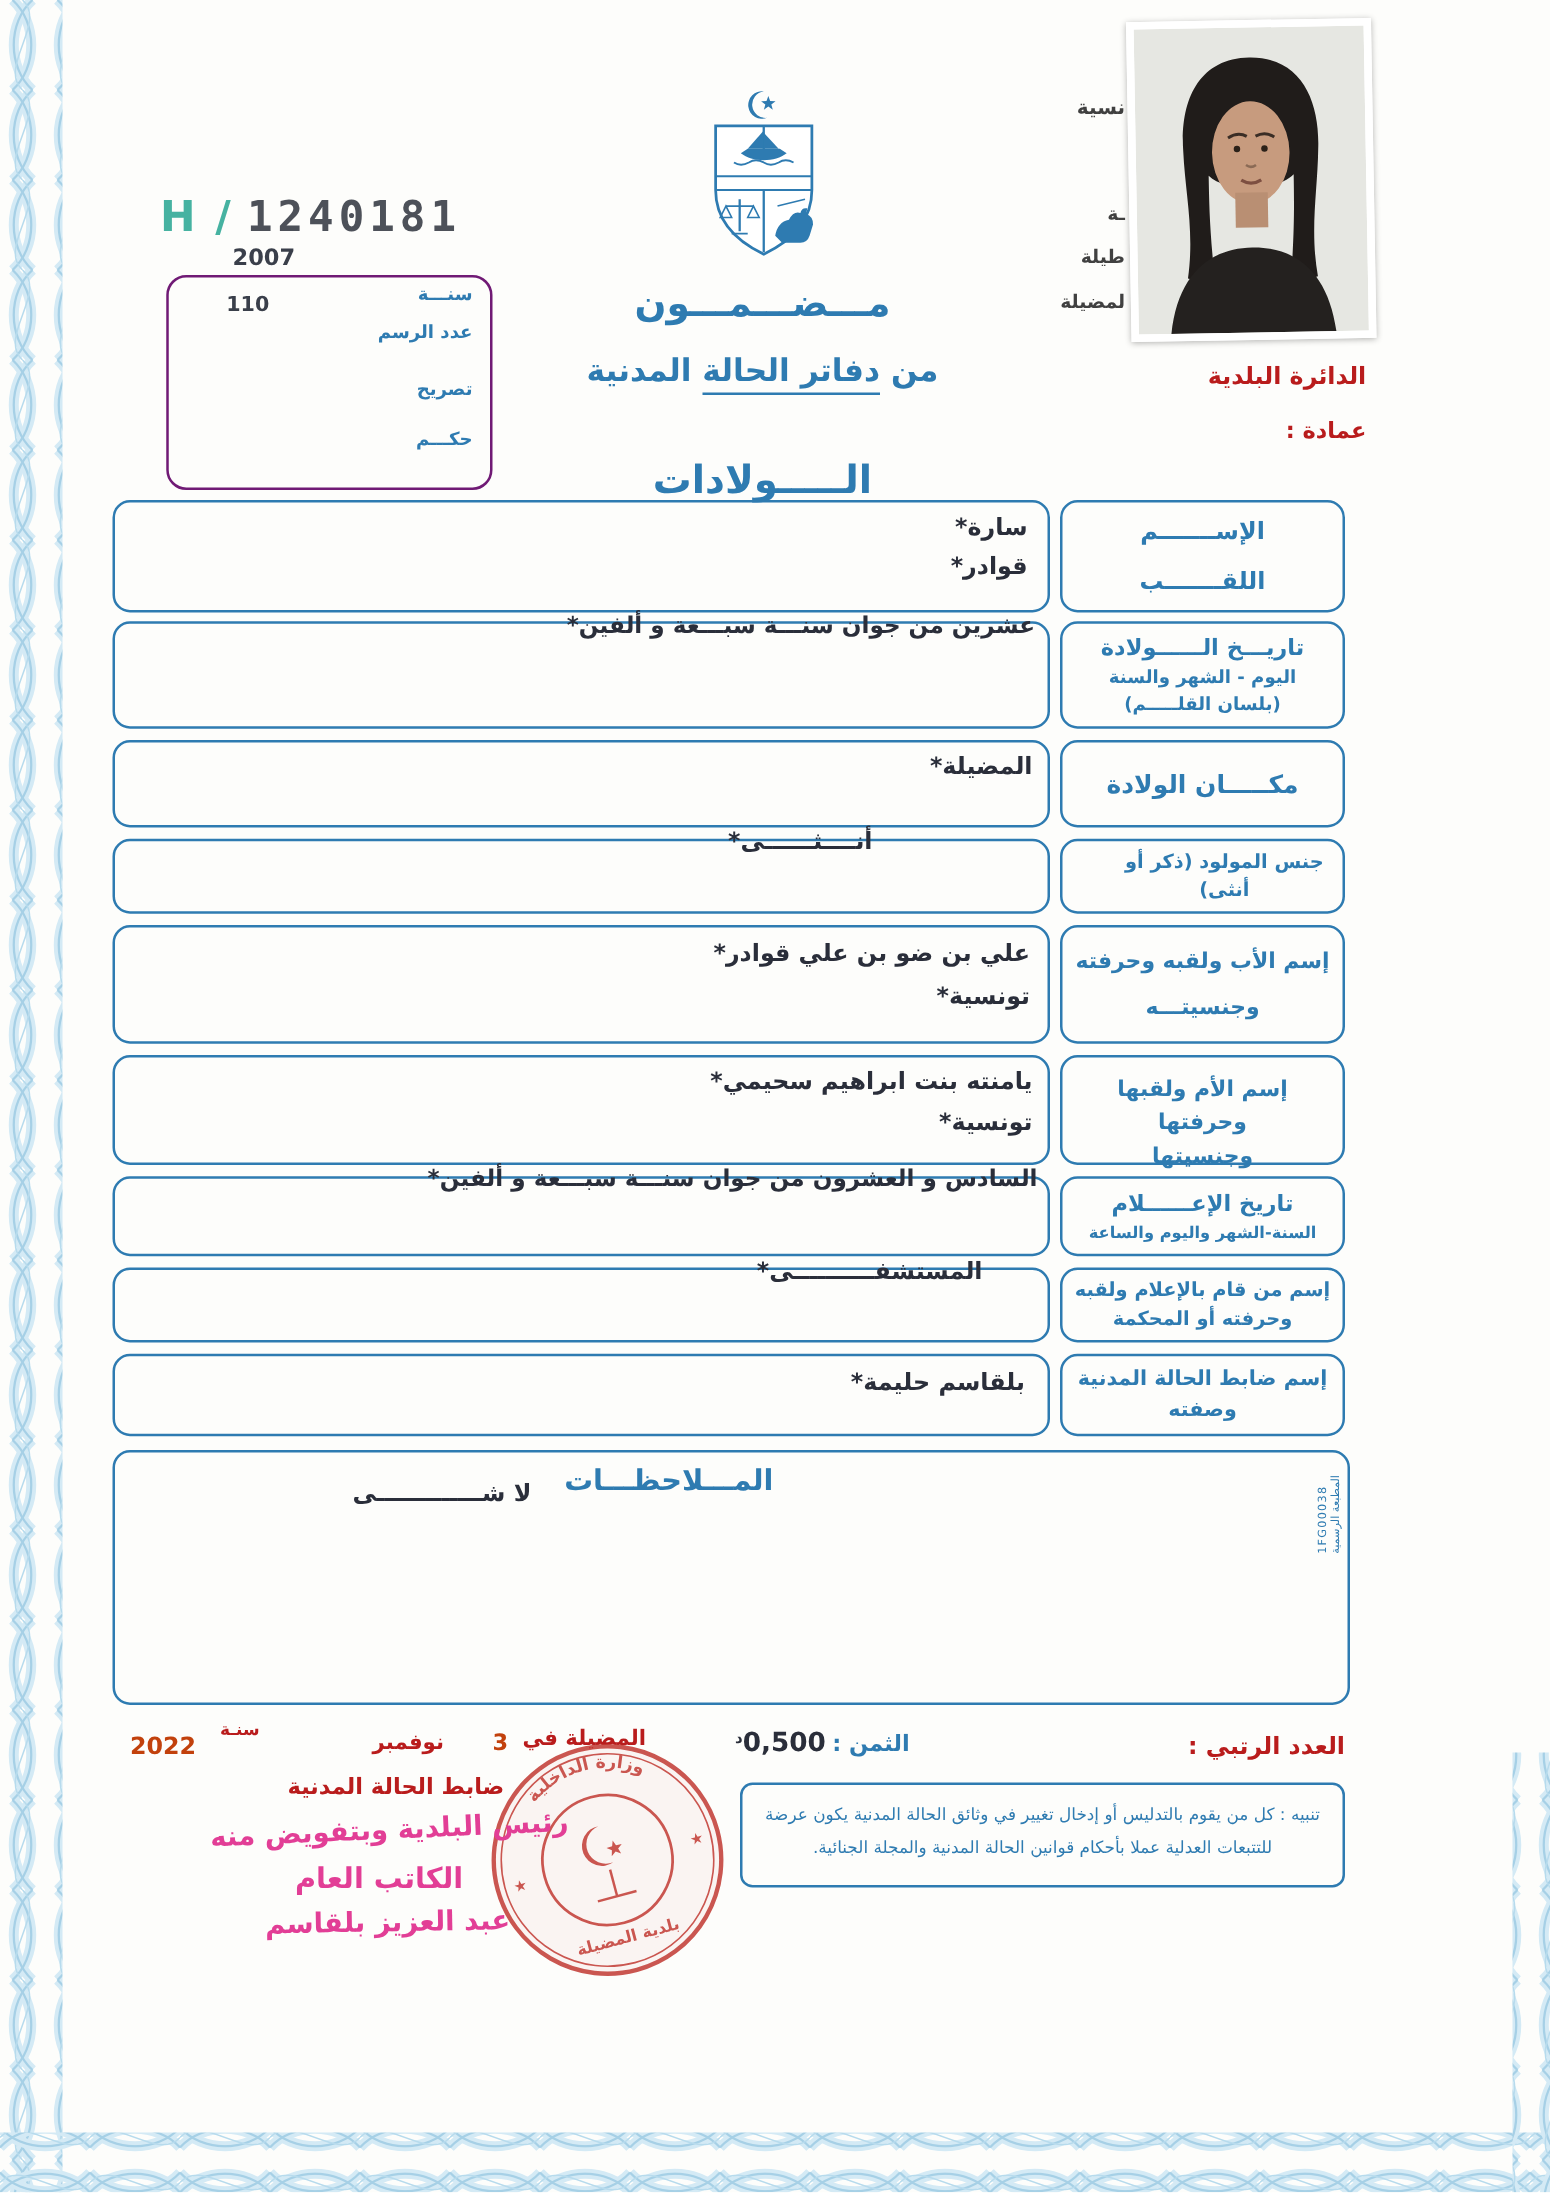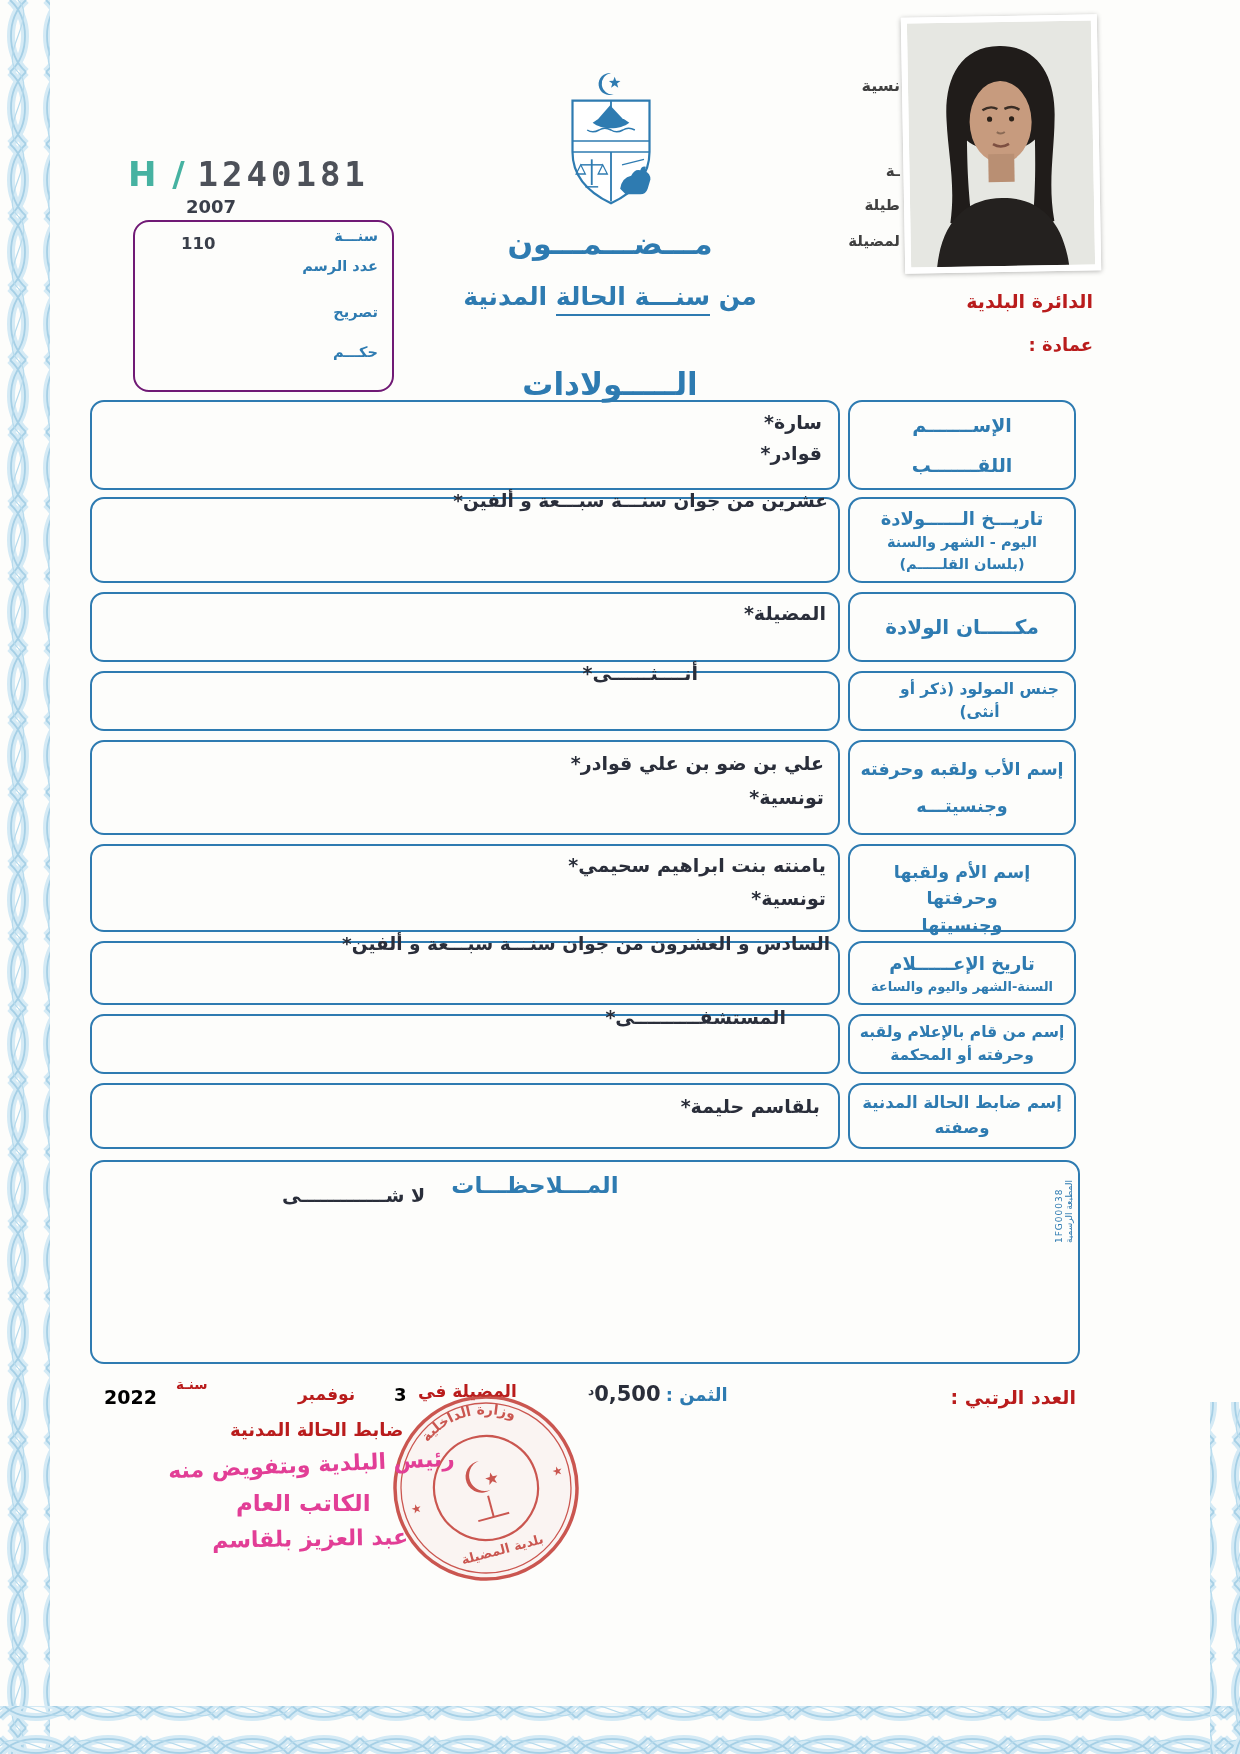--- a/index.html
+++ b/index.html
@@ -40,21 +40,21 @@
   .notes-val{position:absolute;left:190px;top:22px;font-size:19px;font-weight:bold;color:#2a2e3a;direction:rtl;}
   .printhouse{position:absolute;left:1054px;top:1176px;writing-mode:vertical-rl;transform:rotate(180deg);
               color:#2e7bb1;font-size:9px;letter-spacing:1px;z-index:3;direction:ltr;}
   .printhouse span{display:block;margin:4px 0;}
   
   .warnbox{position:absolute;left:592px;top:1426px;width:484px;height:84px;border:2px solid #2e7bb1;border-radius:10px;
            box-sizing:border-box;padding:12px 12px;text-align:center;direction:rtl;color:#2e7bb1;font-size:13.5px;line-height:1.9;z-index:2;}
   .sig{position:absolute;color:#e23e96;font-weight:bold;direction:rtl;z-index:7;white-space:nowrap;}
   .stamp{position:absolute;left:386px;top:1388px;width:200px;height:200px;z-index:5;opacity:.85;}
   .ftblue{position:absolute;color:#b91c1c;font-weight:bold;direction:rtl;z-index:3;white-space:nowrap;}
-  .ftink{position:absolute;color:#000000;font-weight:bold;z-index:3;white-space:nowrap;}
+  .ftink{position:absolute;color:#c2410c;font-weight:bold;z-index:3;white-space:nowrap;}
   .borderlayer{position:absolute;left:0;top:0;z-index:0;}
   .handnum{position:absolute;color:#3a3f4a;font-weight:bold;z-index:3;}
 </style>
 </head>
 <body>
 
 <div class="page">
 
   <svg class="borderlayer" width="1240" height="1754">
     <defs>
@@ -113,21 +113,21 @@
         <path d="M51 106 l-5 10 h10 z" stroke-width="1.4"></path>
         <line x1="32" y1="130" x2="46" y2="130" stroke-width="1.6"></line>
         <path d="M70 132 q2 -12 12 -14 q4 -8 10 -6 q1 -5 6 -4 l-1 5 q6 2 6 9 l-3 10 q-2 6 -8 6 h-16 z" fill="#2e7bb1" stroke="none"></path>
         <line x1="72" y1="106" x2="96" y2="100" stroke-width="1.4"></line>
       </g>
     </svg>
   </div>
 
   <div class="titlewrap t1">مـــضـــمـــون</div>
   <div class="titlewrap t2">
-    <span>من </span><span class="ul">سنـــة الحالة</span><span> المدنية</span>
+    <span>من </span><span class="ul">دفاتر الحالة</span><span> المدنية</span>
   </div>
   <div class="titlewrap t3">الـــــولادات</div>
 
   <div class="frag" style="top:76px;font-size:16px;">نسية</div>
   <div class="frag" style="top:162px;font-size:15px;">ـة</div>
   <div class="frag" style="top:196px;font-size:15px;">طيلة</div>
   <div class="frag" style="top:232px;font-size:15px;">لمضيلة</div>
 
   <div class="ftblue" style="right:147px;top:290px;font-size:19px;">الدائرة البلدية</div>
   <div class="ftblue" style="right:147px;top:334px;font-size:18px;">عمادة :</div>
@@ -232,20 +232,24 @@
     <span>المطبعة الرسمية</span>
   </div>
 
   <div class="ftblue" style="right:164px;top:1386px;font-size:19px;">العدد الرتبي :</div>
 
   <div class="abs rtl" style="left:588px;top:1382px;z-index:3;white-space:nowrap;">
     <span class="blue" style="font-weight:bold;font-size:18px;">الثمن :</span>
     <span style="font-weight:bold;font-size:21px;color:#2a2e3a;">0,500</span><sup style="font-size:12px;color:#2a2e3a;font-weight:bold;">د</sup>
   </div>
 
+  <div class="warnbox">
+    <div>تنبيه : كل من يقوم بالتدليس أو إدخال تغيير في وثائق الحالة المدنية يكون عرضة</div>
+    <div>للتتبعات العدلية عملا بأحكام قوانين الحالة المدنية والمجلة الجنائية.</div>
+  </div>
 
   <div class="ftblue" style="left:418px;top:1381px;font-size:17px;">المضيلة في</div>
   <div class="ftink" style="left:394px;top:1384px;font-size:18px;">3</div>
   <div class="ftblue" style="left:298px;top:1384px;font-size:17px;">نوفمبر</div>
   <div class="ftblue" style="left:176px;top:1376px;font-size:13.5px;">سنـة</div>
   <div class="ftink" style="left:104px;top:1386px;font-size:19px;">2022</div>
 
   <div class="ftblue" style="left:230px;top:1419px;font-size:18px;">ضابط الحالة المدنية</div>
 
   <div class="sig" style="left:168px;top:1452px;font-size:22px;transform:rotate(-2.5deg);">رئيس البلدية وبتفويض منه</div>

